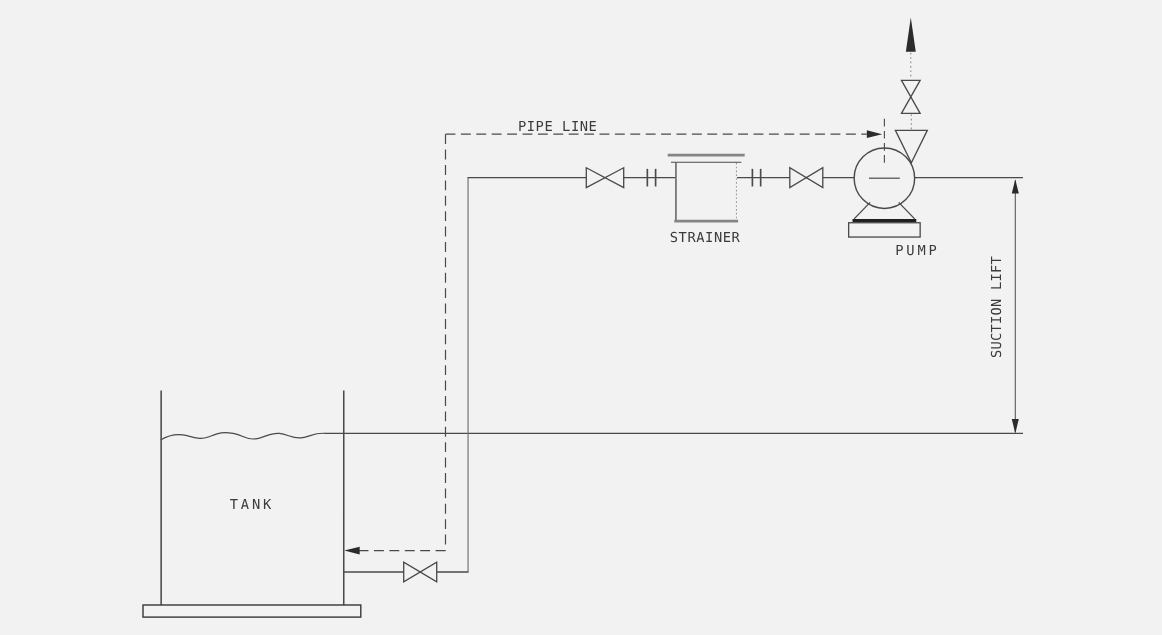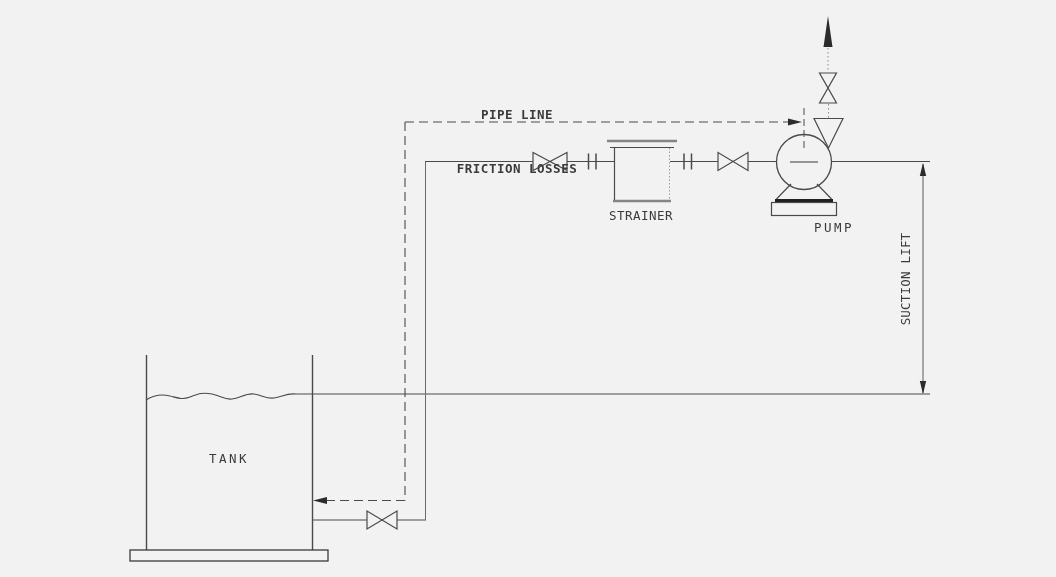--- a/index.html
+++ b/index.html
@@ -96,23 +96,22 @@
     </g>
 
     <g>
       <line x1="923" y1="164" x2="923" y2="393" stroke="#5a5a5a" stroke-width="1"></line>
       <polygon points="923,163 919.8,176 926.2,176" fill="#2b2b2b"></polygon>
       <polygon points="923,394 919.8,381 926.2,381" fill="#2b2b2b"></polygon>
     </g>
 
   </svg>
 
-  <div class="lbl" style="left:417px; top:70px;font-weight:bold;">
+  <div class="lbl" style="left:407px; top:70px;">
     <div>PIPE LINE</div>
-    <div>FRICTION LOSSES</div>
   </div>
 
   <div class="lbl wide" style="left:129px; top:450px;">TANK</div>
 
   <div class="lbl" style="left:541px; top:207px;">STRAINER</div>
 
   <div class="lbl wide" style="left:734px; top:219px;">PUMP</div>
 
   <div class="lbl vertical" style="left:806px; top:270px; letter-spacing:0.2px;">SUCTION LIFT</div>
 

